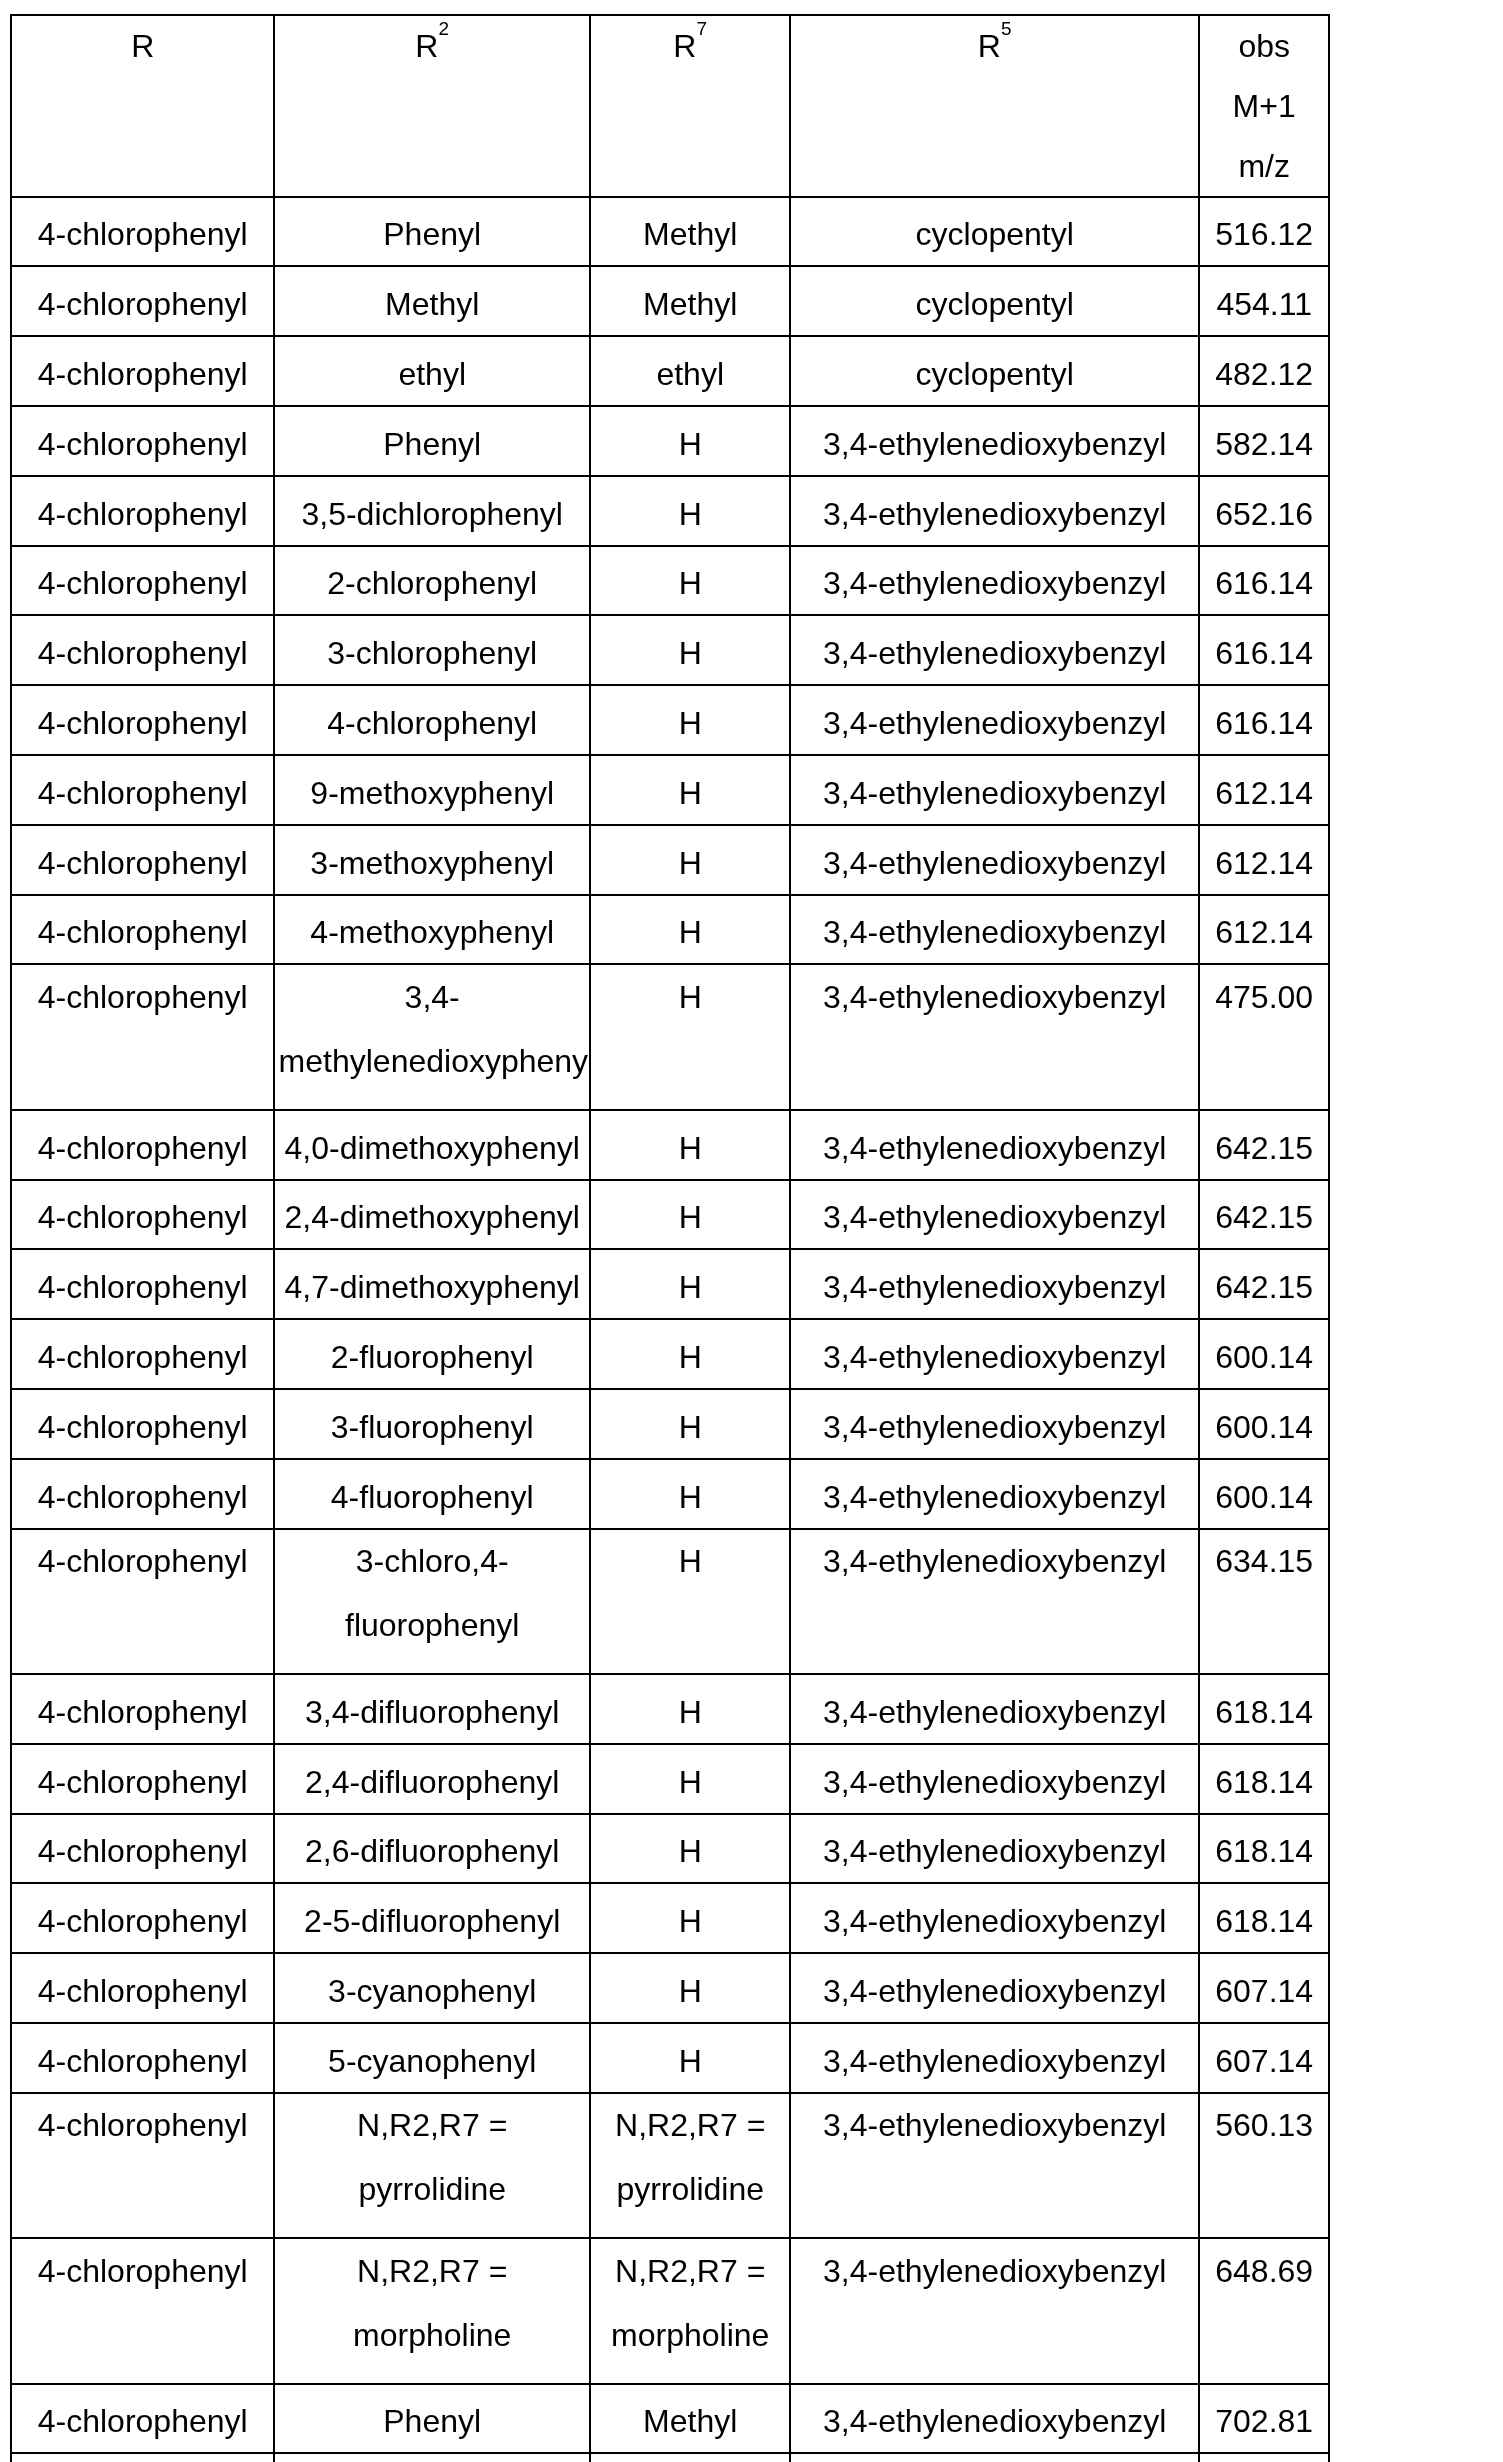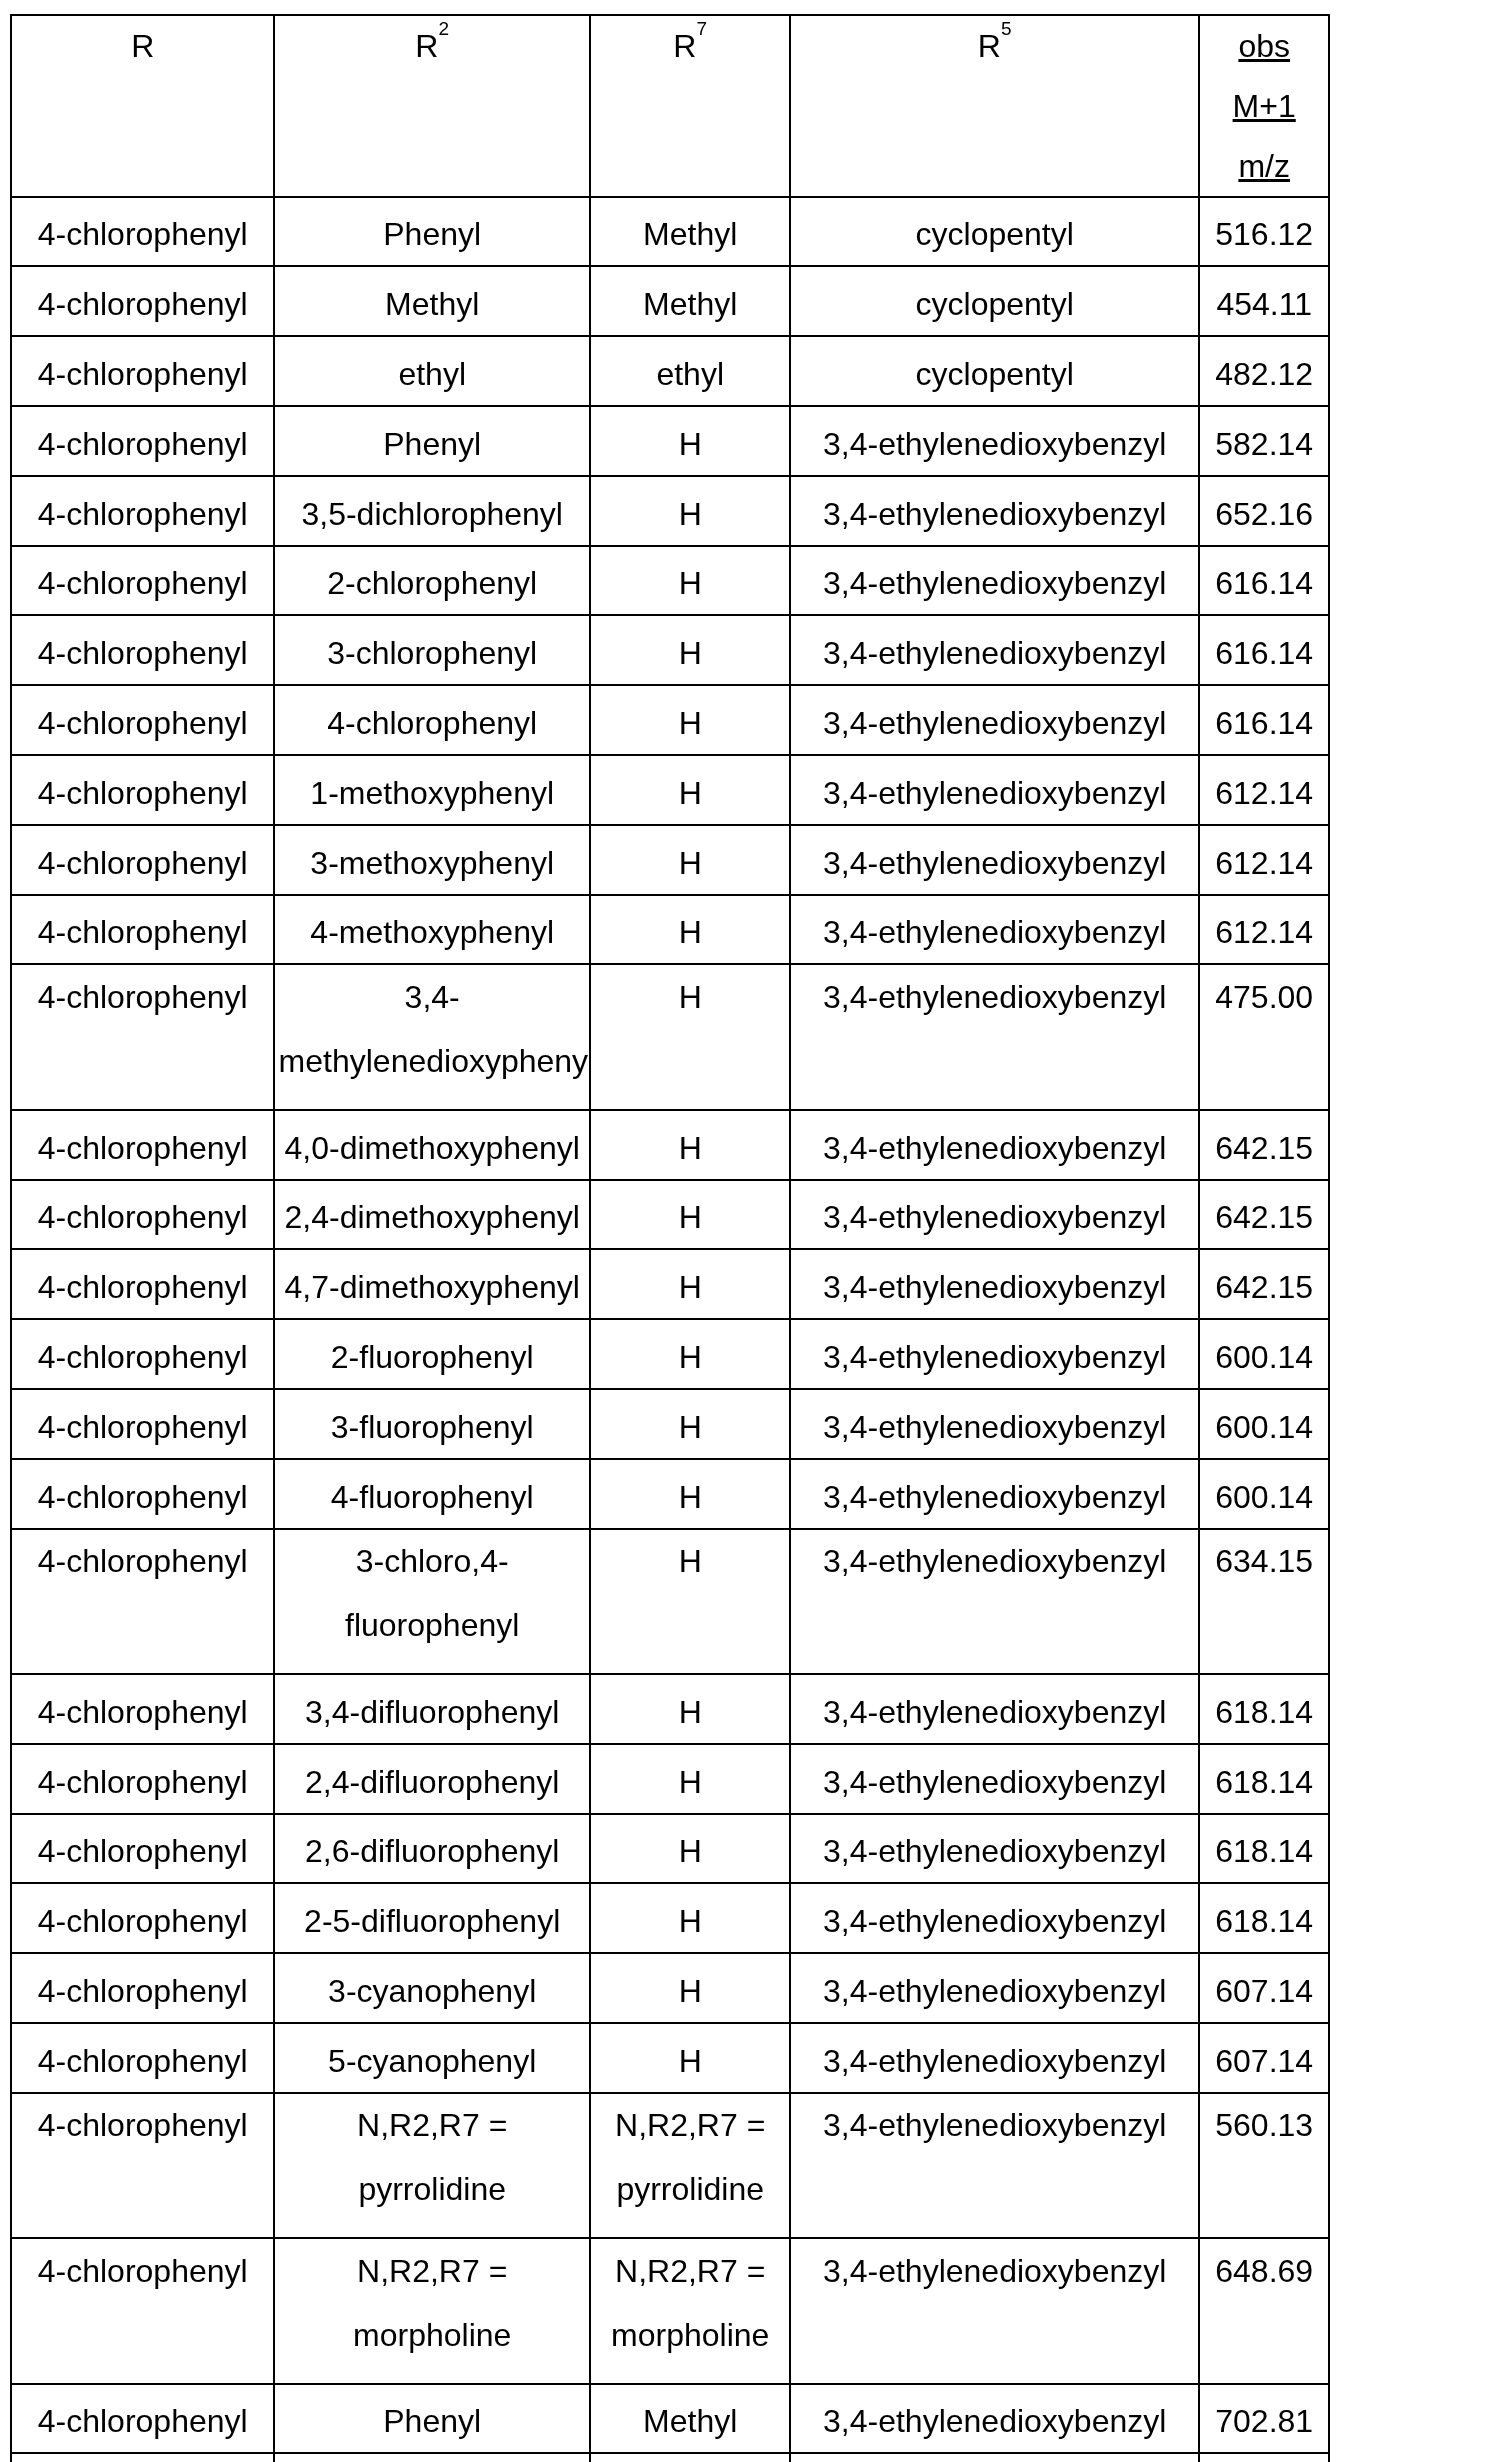--- a/index.html
+++ b/index.html
@@ -23,21 +23,21 @@
     white-space: nowrap;
     overflow: hidden;
   }
   table.data th { height: 178px; line-height: 61px; padding-top: 0; }
   table.data td { height: 57px; }
   tr.double td { height: 121px; }
   tr.double td { line-height: 32px; padding-top: 15.4px; }
   tr.double td .l { display: block; line-height: 32px; height: 64px; }
   sup { font-size: 19px; position: relative; top: -3.4px; vertical-align: top; line-height: 34px; }
   .bold { font-weight: bold; }
-  .hdr-stack span { display: block; line-height: 60px; text-decoration: underline; }
+  .hdr-stack span { display: block; line-height: 60px; }
 </style>
 </head>
 <body>
 
 <table class="data">
   <colgroup>
     <col style="width:263px">
     <col style="width:316px">
     <col style="width:200px">
     <col style="width:409px">
@@ -108,21 +108,21 @@
       </tr>
     <tr>
         <td>4-chlorophenyl</td>
         <td>4-chlorophenyl</td>
         <td>H</td>
         <td>3,4-ethylenedioxybenzyl</td>
         <td>616.14</td>
       </tr>
     <tr>
         <td>4-chlorophenyl</td>
-        <td>1-methoxyphenyl</td>
+        <td>9-methoxyphenyl</td>
         <td>H</td>
         <td>3,4-ethylenedioxybenzyl</td>
         <td>612.14</td>
       </tr>
     <tr>
         <td>4-chlorophenyl</td>
         <td>3-methoxyphenyl</td>
         <td>H</td>
         <td>3,4-ethylenedioxybenzyl</td>
         <td>612.14</td>

